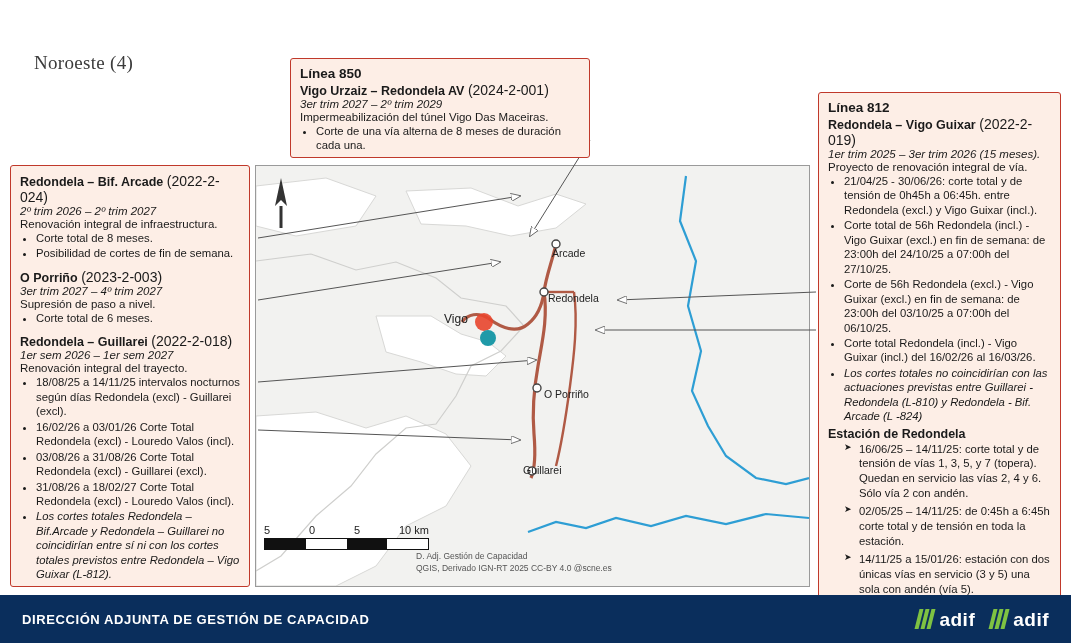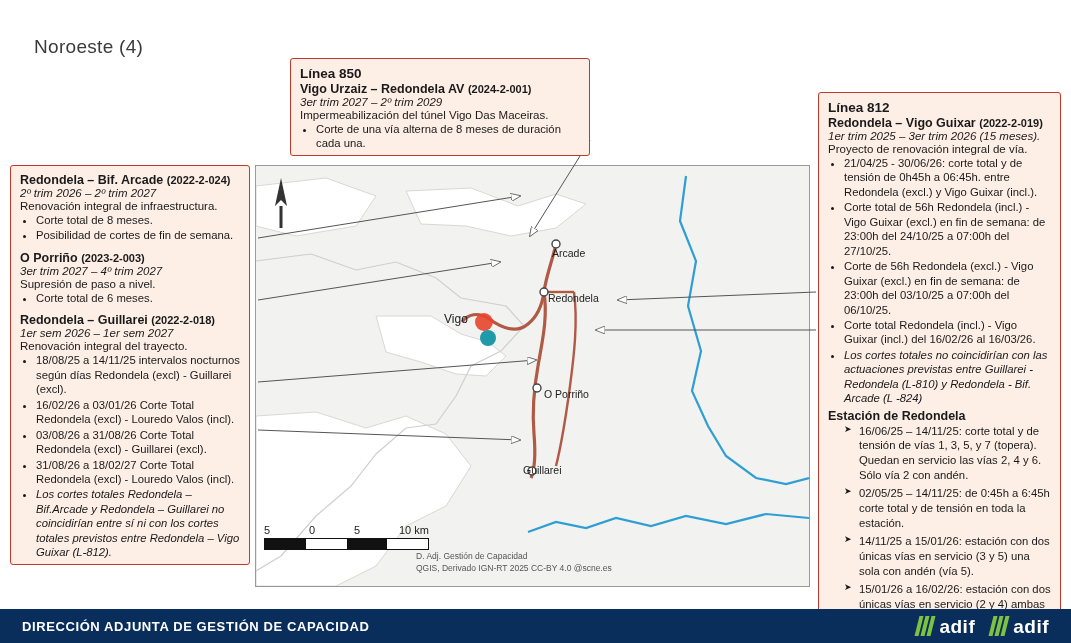--- a/index.html
+++ b/index.html
@@ -3,22 +3,22 @@
 <meta charset="utf-8">
 <style>
   html,body{margin:0;padding:0;}
   body{
     width:1071px;height:643px;position:relative;overflow:hidden;
     background:#ffffff;
     font-family:"Liberation Sans", sans-serif;
     color:#1a1a1a;
   }
   .slide-title{
-    position:absolute;left:34px;top:36px;
-    font-size:19px;color:#3b3b3b;letter-spacing:.3px;
+    position:absolute;left:34px;top:52px;
+    font-size:19px;color:#3b3b3b;letter-spacing:.3px;font-family:Liberation Serif, serif;
   }
 
   
   .map{
     position:absolute;left:255px;top:165px;width:553px;height:420px;
     background:#f2f2f0;border:1px solid #9a9a9a;overflow:hidden;
   }
   .map svg{display:block;}
   .scalebar{
     position:absolute;left:8px;bottom:36px;width:165px;font-size:11px;color:#222;
@@ -35,38 +35,38 @@
     position:absolute;left:12px;top:10px;width:26px;height:58px;
   }
 
   
   .box{
     position:absolute;background:#fdeee6;border:1.4px solid #c0392b;
     border-radius:3px;padding:7px 9px 3px 9px;box-sizing:border-box;
   }
   .box .ttl{font-size:13.5px;font-weight:bold;margin:0 0 1px 0;}
   .box .sub{font-size:12.5px;font-weight:bold;margin:0;}
-  .box .sub .code{font-size:11px;font-weight:bold;}
+  .box .sub .code{font-size:14px;font-weight:normal;}
   .box .dates{font-size:11.5px;font-style:italic;margin:0 0 1px 0;}
   .box .txt{font-size:11.5px;margin:0;}
   .box ul{margin:1px 0 0 0;padding-left:16px;}
   .box li{font-size:11.3px;line-height:1.28;margin-bottom:1px;}
   .box li.ital{font-style:italic;}
   .gap{height:7px;}
   .arrowlist{list-style:none;padding-left:0;margin:2px 0 0 0;}
   .arrowlist li{position:relative;padding-left:15px;line-height:1.3;margin-bottom:4px;}
   .arrowlist li:before{content:"\27A4";position:absolute;left:0;top:0;font-size:9px;}
 
   #box-810 {left:10px;  top:165px; width:240px;}
   #box-850 {left:290px; top:58px;  width:300px;}
   #box-812 {left:818px; top:92px;  width:243px; padding-bottom:6px;}
 
   
   .footer{
-    position:absolute;left:0;bottom:0;width:1071px;height:34px;background:#0a2e5c;
+    position:absolute;left:0;bottom:0;width:1071px;height:48px;background:#0a2e5c;
     display:flex;align-items:center;
   }
   .footer .f-txt{
     color:#fff;font-size:13px;font-weight:bold;letter-spacing:.6px;margin-left:22px;
   }
   .footer .logos{margin-left:auto;display:flex;align-items:flex-end;gap:16px;margin-right:22px;}
   .logo{display:flex;align-items:center;gap:6px;color:#fff;}
   .logo .bars{display:flex;gap:2px;}
   .logo .bars i{display:block;width:4px;height:20px;background:#7ec242;transform:skewX(-14deg);}
   .logo .name{font-size:19px;font-weight:bold;letter-spacing:.5px;line-height:1;}

